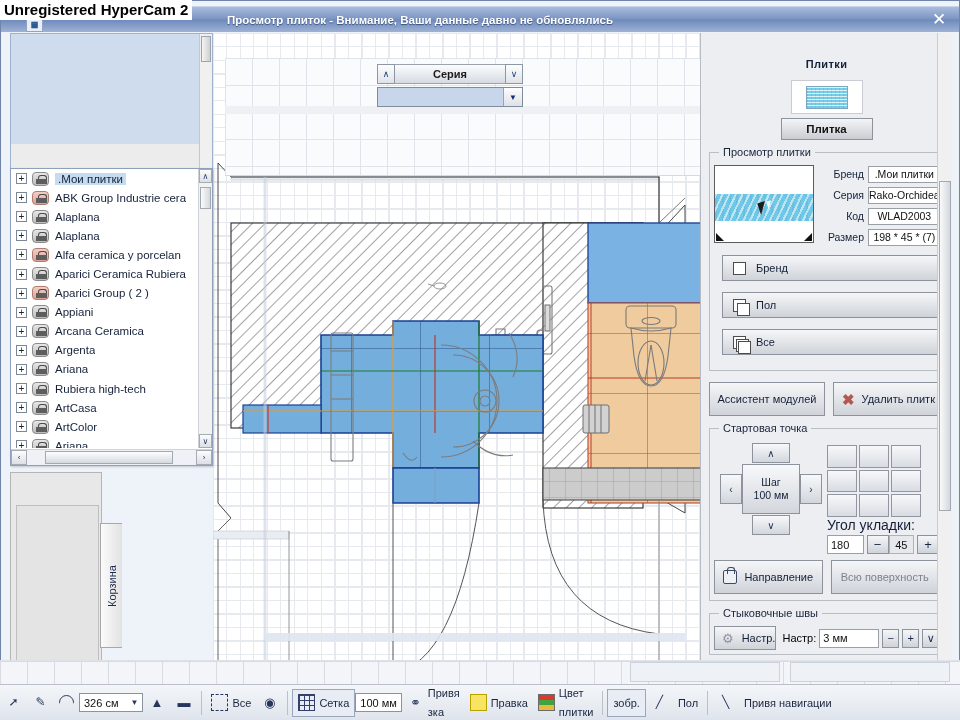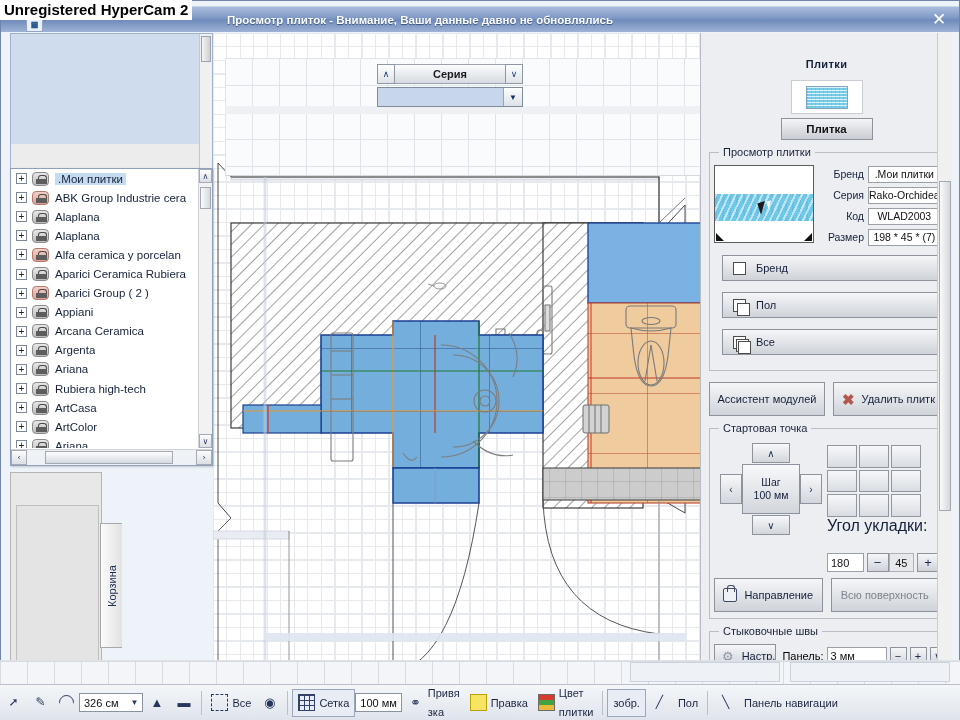--- a/index.html
+++ b/index.html
@@ -342,21 +342,21 @@
   .dbtn.down { left:38px; top:72px;width:38px; height:20px; }
   .dbtn.lft  { left:6px;  top:31px;width:22px; height:30px; }
   .dbtn.rgt  { left:86px; top:31px;width:22px; height:30px; }
   .dbtn.mid  { left:28px; top:21px;width:58px; height:50px; flex-direction:column; font-size:10.5px; color:#14203a; line-height:13px; }
   .nine {
     width:94px; height:72px; display:grid; grid-template-columns:repeat(3,1fr);
     grid-template-rows:repeat(3,1fr); gap:2px; margin-left:6px; margin-top:2px;
   }
   .nine div { background: linear-gradient(to bottom,#f7f8fa,#d8dce2); border:1px solid #9097a1; }
   .angle-wrap { margin-left:6px; width:112px; }
-  .angle-label { font-size:16px; color:#14203a; margin-bottom:18px; }
+  .angle-label { font-size:14px; color:#14203a; margin-bottom:2px; }
   .angle-row { display:flex; align-items:stretch; height:19px; }
   .angle-input {
     width:40px; background:#fff; border:1px solid #9aa0a8; font-size:11px; color:#111;
     display:flex; align-items:center; padding-left:3px;
   }
   .angle-btn {
     width:24px; background: linear-gradient(to bottom,#f5f6f8,#cfd3d9); border:1px solid #8d939c;
     display:flex; align-items:center; justify-content:center; font-size:13px; color:#1b2b4d; margin-left:3px;
   }
   .angle-val {
@@ -801,21 +801,21 @@
     </div>
 
     <div class="group">
       <div class="group-legend">Стыковочные швы</div>
       <div class="seam-wrap">
         <div class="seam-btn">
           <span class="gear">⚙</span>
           <span>Настр.</span>
         </div>
         <div class="seam-field">
-          <span>Панель:</span>
+          <span>Настр:</span>
           <span class="seam-input">3 мм</span>
           <span class="spin">−</span>
           <span class="spin">+</span>
           <span class="spin">∨</span>
         </div>
       </div>
     </div>
 
     <div class="rp-scroll">
       <div class="rp-thumb"></div>
@@ -884,21 +884,21 @@
         <span class="tb-ico" style="color:#27365c;font-size:12px;text-align:center;line-height:17px;">╱</span>
       </div>
       <div class="tb-item">
         <span class="" style="white-space:pre-line;">Пол</span>
       </div>
       <div class="tb-sep"></div>
       <div class="tb-item">
         <span class="tb-ico" style="color:#27365c;font-size:12px;text-align:center;line-height:17px;">╲</span>
       </div>
       <div class="tb-item">
-        <span class="" style="white-space:pre-line;">Панель навигации</span>
+        <span class="" style="white-space:pre-line;">Привя навигации</span>
       </div>
     </div>
 
   <div class="titlebar">
     <div class="titlebar-left-gap"></div>
     <div class="title-text">Просмотр плиток - Внимание, Ваши данные давно не обновлялись</div>
     <div class="title-spacer"></div>
     <div class="title-close">✕</div>
   </div>
   <div class="appicon-box">▦</div>

